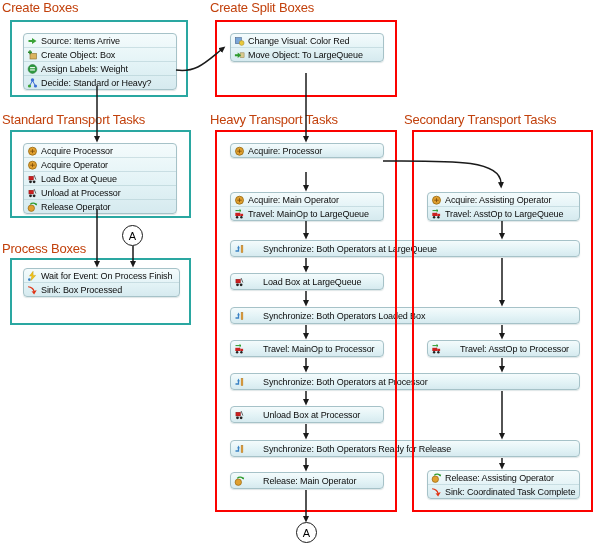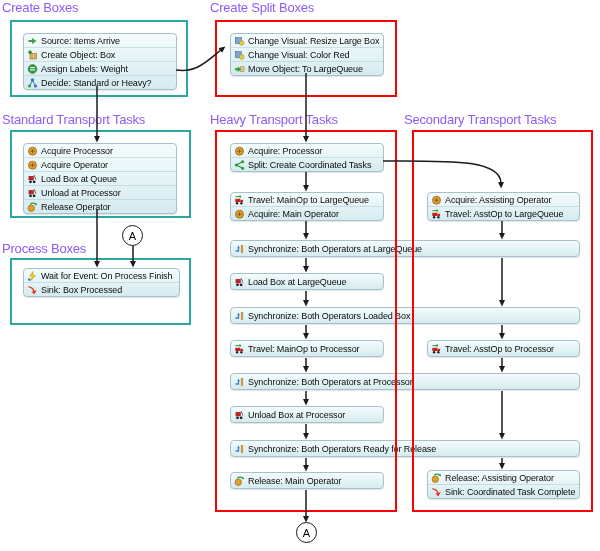--- a/index.html
+++ b/index.html
@@ -1,26 +1,26 @@
 <!DOCTYPE html>
 <html><head>
 <meta charset="utf-8">
 <style>
   html,body{margin:0;padding:0;background:#fff;}
   .canvas{position:relative;width:600px;height:551px;background:#fff;overflow:hidden;
           font-family:"Liberation Sans",sans-serif;}
-  .title{position:absolute;font-size:13px;color:#8b5cf6;white-space:nowrap;z-index:2;letter-spacing:-0.2px;}
+  .title{position:absolute;font-size:13px;color:#c2410c;white-space:nowrap;z-index:2;letter-spacing:-0.2px;}
   .group{position:absolute;z-index:2;pointer-events:none;background:transparent;}
   .group.teal{border:2px solid #2aa7a1;}
   .group.red{border:2px solid #fb0200;}
   .block{position:absolute;z-index:1;border:1px solid #a6c2c8;border-radius:4px;
          background:linear-gradient(180deg,#f4fbfc 0%,#e3f3f6 55%,#d6eaef 100%);
          box-shadow:0 1px 1px rgba(120,150,156,0.25);}
   .row{display:flex;align-items:center;height:13px;padding:0 4px 0 3px;white-space:nowrap;overflow:hidden;}
-  .row.tall{height:15px;}
+  .row.tall{height:15px;gap:15px;}
   .row + .row{border-top:1px solid rgba(165,195,202,0.45);text-align:right;}
   .lbl{font-size:9px;color:#0c0c0c;letter-spacing:-0.1px;}
   .ic{display:inline-block;width:11px;height:10px;margin-right:3px;flex:0 0 11px;}
   .ic svg{display:block;width:11px;height:10px;}
   .conn{position:absolute;width:19px;height:19px;border:1.6px solid #1a1a1a;border-radius:50%;
         background:#fff;z-index:4;display:flex;align-items:center;justify-content:center;
         font-size:11px;color:#000;}
   .wires{position:absolute;left:0;top:0;z-index:3;pointer-events:none;}
 </style>
 </head>
@@ -84,29 +84,20 @@
   </div>
 
   <div class="block" style="left:230px;top:33px;width:152px">
     <div class="row">
       <span class="ic">
           <svg viewBox="0 0 10 10">
             <rect x="0.8" y="1.6" width="6" height="6" fill="#7aa7d8" stroke="#49678f" stroke-width="0.6"></rect>
             <circle cx="7.2" cy="7" r="2.4" fill="#e9c93c" stroke="#a3892a" stroke-width="0.5"></circle>
           </svg>
         </span>
-      <span class="lbl">Change Visual: Resize Large Box</span>
-    </div>
-    <div class="row">
-      <span class="ic">
-          <svg viewBox="0 0 10 10">
-            <rect x="0.8" y="1.6" width="6" height="6" fill="#7aa7d8" stroke="#49678f" stroke-width="0.6"></rect>
-            <circle cx="7.2" cy="7" r="2.4" fill="#e9c93c" stroke="#a3892a" stroke-width="0.5"></circle>
-          </svg>
-        </span>
       <span class="lbl">Change Visual: Color Red</span>
     </div>
     <div class="row">
       <span class="ic">
           <svg viewBox="0 0 10 10">
             <rect x="5.6" y="2.8" width="4" height="4.8" fill="#d9c98c" stroke="#8a7a4b" stroke-width="0.5"></rect>
             <path d="M0.4,4.2 h2.8 V2.4 L6.6,5.2 3.2,8 V6.2 H0.4 z" fill="#2e9b2e"></path>
           </svg>
         </span>
       <span class="lbl">Move Object: To LargeQueue</span>
@@ -189,54 +180,43 @@
   <div class="block" style="left:230px;top:143px;width:152px">
     <div class="row">
       <span class="ic">
           <svg viewBox="0 0 10 10">
             <circle cx="5" cy="5.2" r="4" fill="#e0a030" stroke="#96660e" stroke-width="0.8"></circle>
             <path d="M2.8,5.2 h4.4 M5,3.2 v4" stroke="#7a4a08" stroke-width="0.8"></path>
           </svg>
         </span>
       <span class="lbl">Acquire: Processor</span>
     </div>
-    <div class="row">
-      <span class="ic">
-          <svg viewBox="0 0 10 10">
-            <path d="M8,1.8 L1.9,5 L8,8.2" stroke="#2e9b2e" stroke-width="1.2" fill="none"></path>
-            <circle cx="8.1" cy="1.8" r="1.5" fill="#2e9b2e"></circle>
-            <circle cx="1.8" cy="5" r="1.5" fill="#2e9b2e"></circle>
-            <circle cx="8.1" cy="8.2" r="1.5" fill="#2e9b2e"></circle>
-          </svg>
-        </span>
-      <span class="lbl">Split: Create Coordinated Tasks</span>
-    </div>
   </div>
 
   <div class="block" style="left:230px;top:192px;width:152px">
+    <div class="row">
+      <span class="ic">
+          <svg viewBox="0 0 10 10">
+            <circle cx="5" cy="5.2" r="4" fill="#e0a030" stroke="#96660e" stroke-width="0.8"></circle>
+            <path d="M2.8,5.2 h4.4 M5,3.2 v4" stroke="#7a4a08" stroke-width="0.8"></path>
+          </svg>
+        </span>
+      <span class="lbl">Acquire: Main Operator</span>
+    </div>
     <div class="row">
       <span class="ic">
           <svg viewBox="0 0 10 10">
             <path d="M1,1.6 h5.5 M6.5,1.6 L5,0.3 M6.5,1.6 L5,2.9" stroke="#2e9b2e" stroke-width="1"></path>
             <rect x="0.8" y="3.8" width="5" height="3.2" fill="#cc2020"></rect>
             <rect x="5.8" y="4.8" width="2.8" height="2.2" fill="#cc2020"></rect>
             <circle cx="2.6" cy="8.3" r="1.2" fill="#222"></circle>
             <circle cx="6.9" cy="8.3" r="1.2" fill="#222"></circle>
           </svg>
         </span>
       <span class="lbl">Travel: MainOp to LargeQueue</span>
-    </div>
-    <div class="row">
-      <span class="ic">
-          <svg viewBox="0 0 10 10">
-            <circle cx="5" cy="5.2" r="4" fill="#e0a030" stroke="#96660e" stroke-width="0.8"></circle>
-            <path d="M2.8,5.2 h4.4 M5,3.2 v4" stroke="#7a4a08" stroke-width="0.8"></path>
-          </svg>
-        </span>
-      <span class="lbl">Acquire: Main Operator</span>
     </div>
   </div>
 
   <div class="block" style="left:427px;top:192px;width:151px">
     <div class="row">
       <span class="ic">
           <svg viewBox="0 0 10 10">
             <circle cx="5" cy="5.2" r="4" fill="#e0a030" stroke="#96660e" stroke-width="0.8"></circle>
             <path d="M2.8,5.2 h4.4 M5,3.2 v4" stroke="#7a4a08" stroke-width="0.8"></path>
           </svg>

